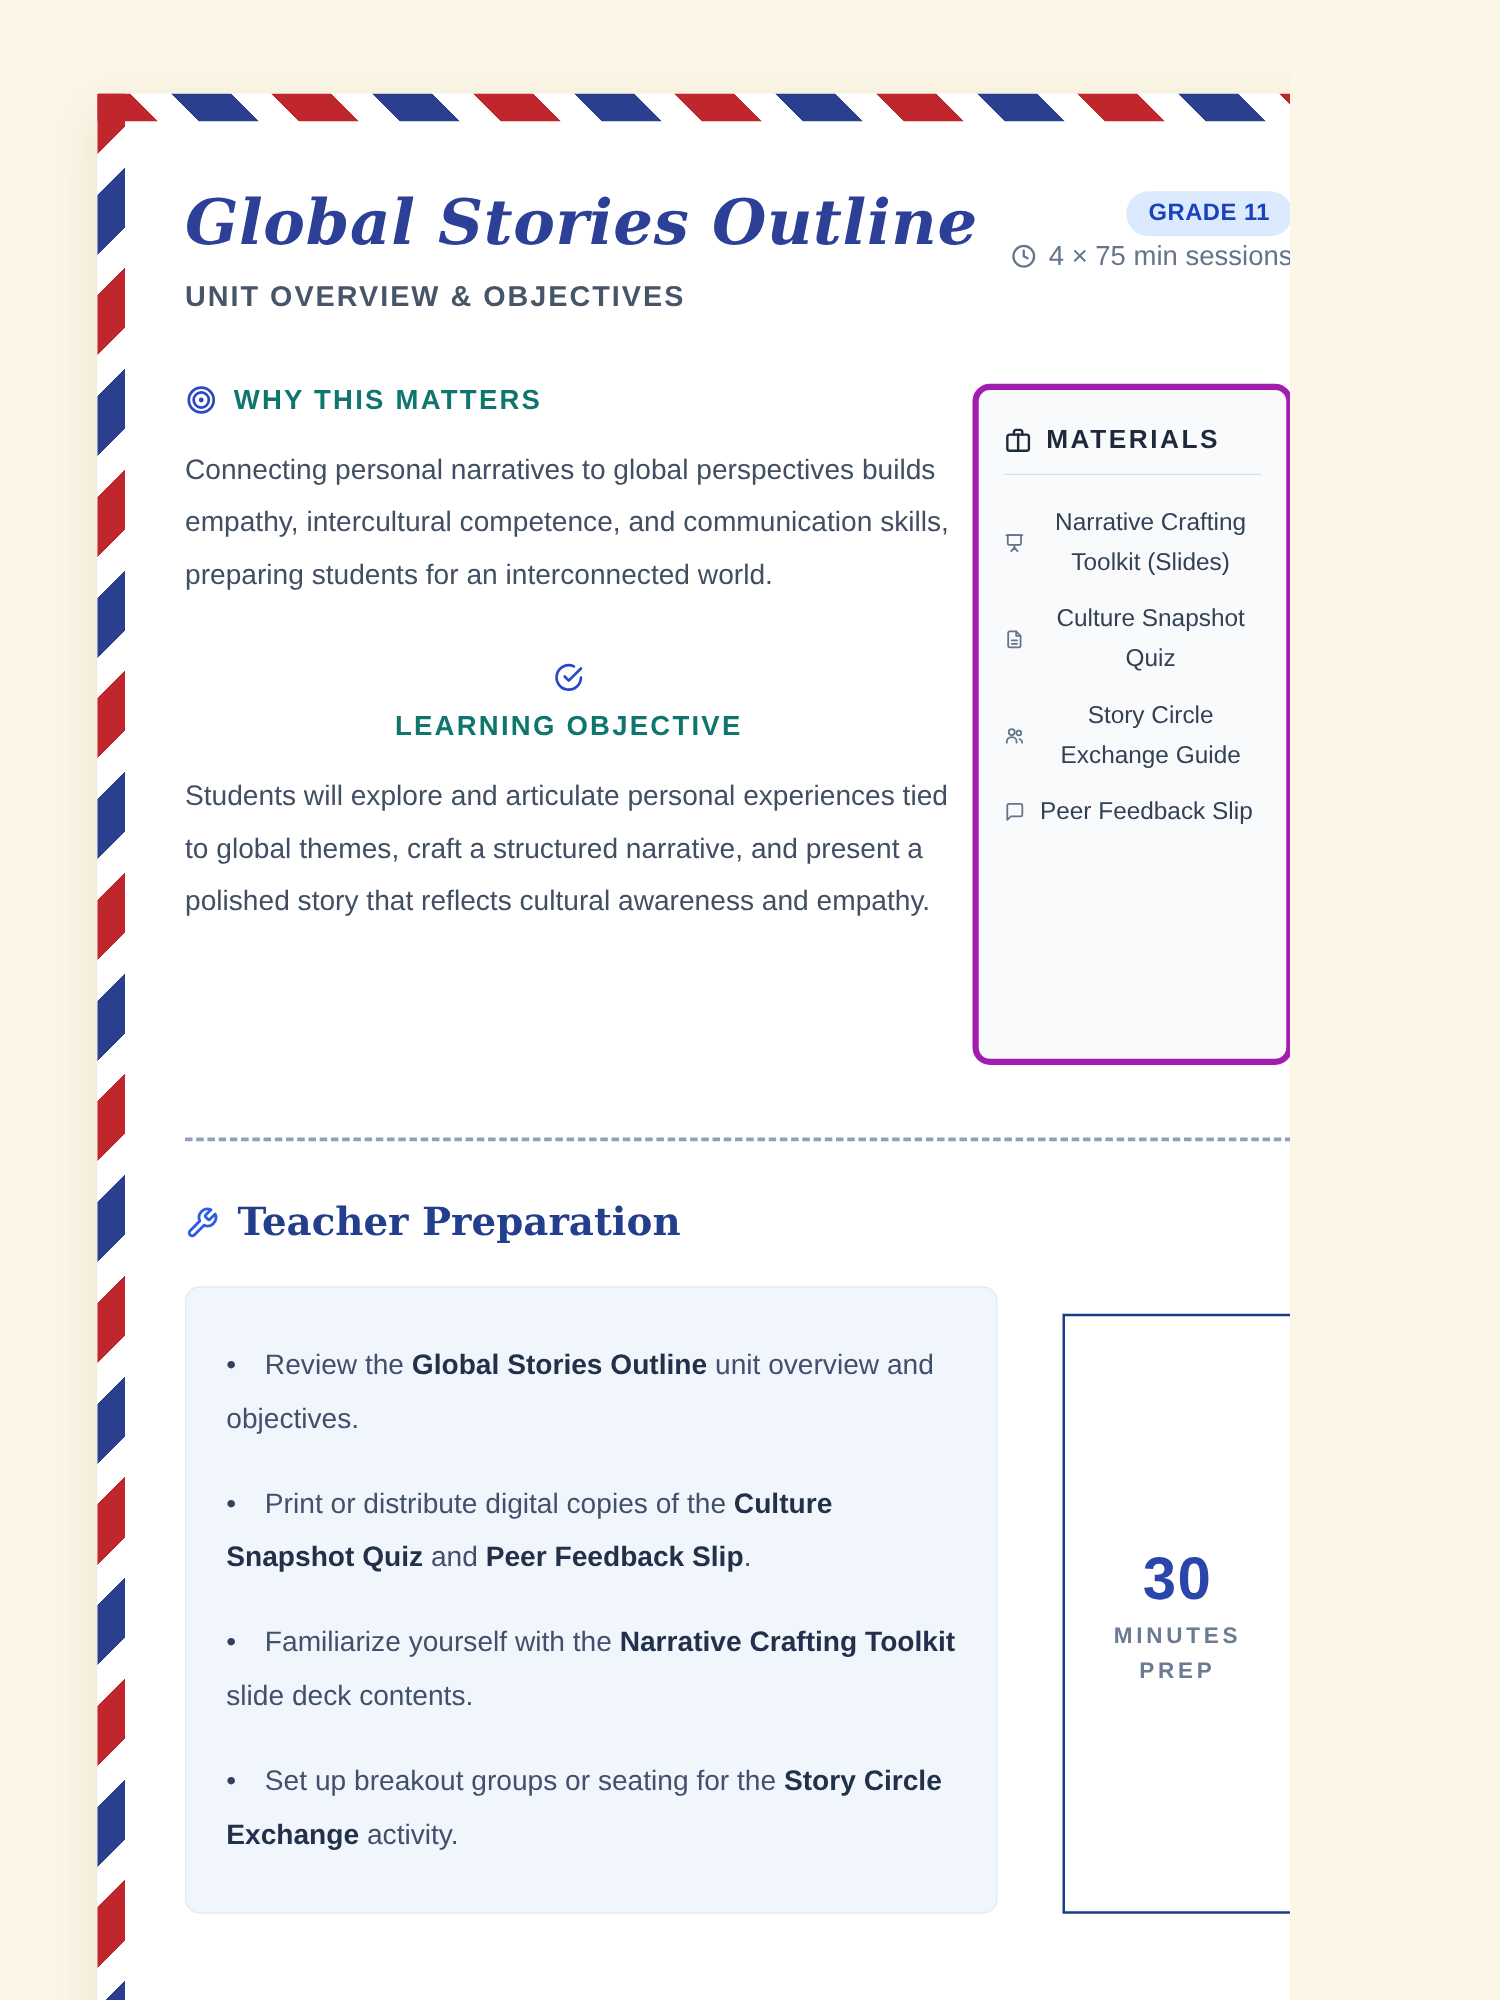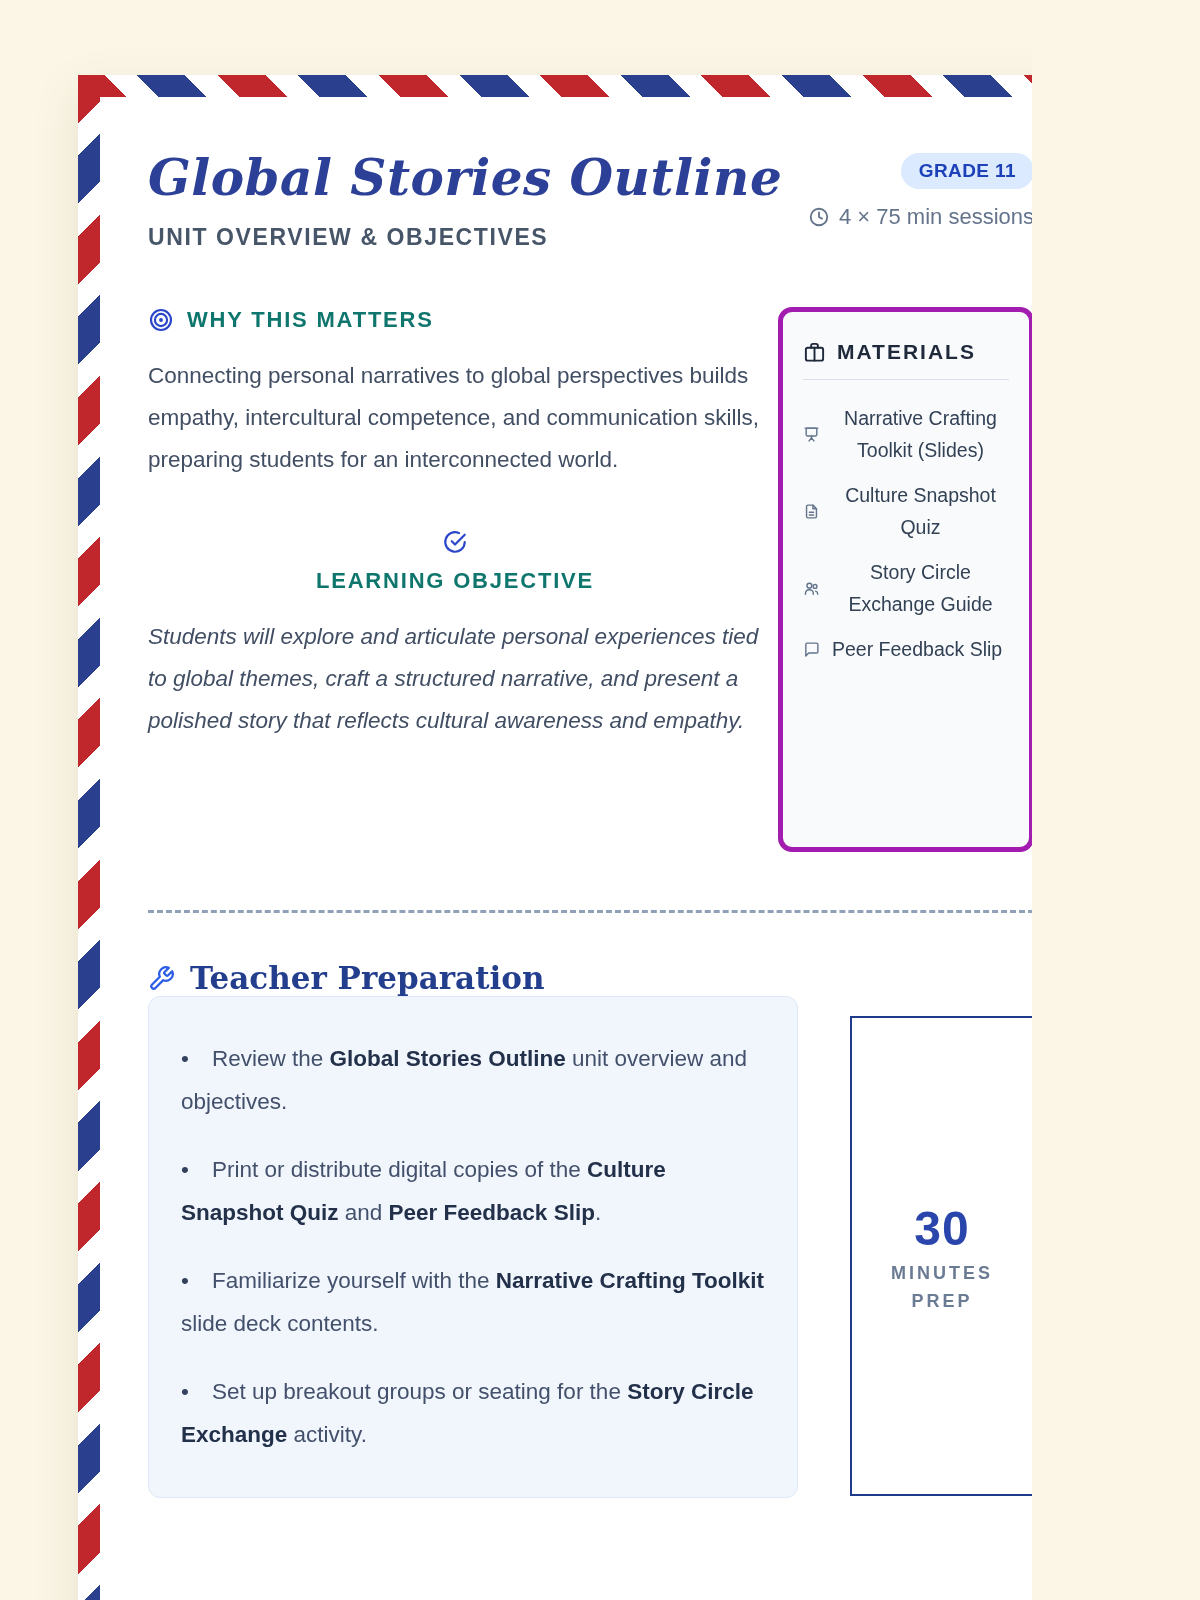--- a/index.html
+++ b/index.html
@@ -12,47 +12,47 @@
   .stripe-left{left:0;top:0;bottom:0;width:22px;
     background:repeating-linear-gradient(135deg,#C0272D 0 34px,#fff 34px 57px,#2B3F8F 57px 91px,#fff 91px 114px);}
   .stripe-right{right:0;top:0;bottom:0;width:22px;
     background:repeating-linear-gradient(135deg,#2B3F8F 0 34px,#fff 34px 57px,#C0272D 57px 91px,#fff 91px 114px);}
   .inner{position:absolute;inset:22px;background:#fff;box-sizing:border-box;padding:50px 66px 60px 48px;}
 
   .head{display:flex;justify-content:space-between;align-items:flex-start;}
   h1.title{margin:0;font-family:"DejaVu Serif",serif;font-style:italic;font-weight:700;
     font-size:50px;line-height:62px;color:#2B4096;letter-spacing:.5px;}
   .subtitle{margin-top:15px;font-size:23px;font-weight:700;color:#475569;letter-spacing:1.6px;}
-  .head-right{display:flex;flex-direction:column;align-items:flex-end;gap:15px;padding-top:6px;flex:none;}
+  .head-right{display:flex;flex-direction:column;align-items:flex-end;gap:3px;padding-top:6px;flex:none;}
   .badge{background:#DBEAFE;color:#1D41B8;font-weight:700;font-size:19px;padding:7px 18px;
     border-radius:999px;letter-spacing:.4px;white-space:nowrap;}
   .sessions{display:flex;align-items:center;gap:9px;color:#64748B;font-size:22px;white-space:nowrap;}
 
   .columns{display:flex;margin-top:56px;}
   .main-col{width:614px;flex:none;}
   .sec-head{display:flex;align-items:center;gap:13px;color:#0f766e;font-weight:700;
     font-size:22px;letter-spacing:1.8px;}
   .sec-head.obj{margin-top:48px;flex-direction:column;}
   p.body{margin:22px 0 0;font-size:22.5px;line-height:42px;color:#414E63;}
-  p.body.em{font-style:italic;}
+  p.body.em{}
 
   .materials{margin-left:auto;width:256px;box-sizing:border-box;background:#F8FAFC;
     border:5px solid #a21caf;border-radius:14px;padding:28px 20px 20px 20px;height:545px;}
   .mat-head{display:flex;align-items:center;gap:11px;color:#1E293B;font-weight:700;
     font-size:21px;letter-spacing:2px;}
   .mat-rule{border:none;border-top:1px solid #D8DFE9;margin:15px 0 22px;}
   .mat-item{display:flex;align-items:center;gap:12px;margin-bottom:13px;color:#334155;
     font-size:19.5px;line-height:32px;text-align:center;}
   .mat-item .mi{flex:none;color:#64748B;display:flex;}
 
   .dashed-divider{border:none;border-top:3px dashed #8FA0B8;margin:58px 0 0;}
   .prep-head{display:flex;align-items:center;gap:15px;margin:47px 0 0;
     font-family:"DejaVu Serif",serif;font-weight:600;font-size:31px;color:#243E8E;}
   .prep-head .wr{color:#2B5CE6;display:flex;}
-  .prep-row{display:flex;gap:52px;align-items:center;}
+  .prep-row{display:flex;margin-top:33px;gap:52px;align-items:flex-end;}
   .prep-box{flex:1;background:#F1F6FD;border:1.5px solid #DDE9F7;border-radius:12px;
     padding:40px 30px 16px 32px;box-sizing:border-box;}
   p.bullet{margin:0 0 25px;font-size:22.5px;line-height:43px;color:#43506B;}
   p.bullet b{color:#22304A;}
   .dot{margin-right:23px;color:#33415C;}
   .time-box{flex:none;width:184px;height:480px;margin-top:18px;border:2.5px solid #1E3A8A;
     background:#fff;box-sizing:border-box;display:flex;flex-direction:column;
     align-items:center;justify-content:center;}
   .time-num{font-size:48px;font-weight:800;color:#2A46AC;letter-spacing:1px;}
   .time-label{font-size:18px;font-weight:700;color:#6B7B93;letter-spacing:3px;margin-top:7px;}

